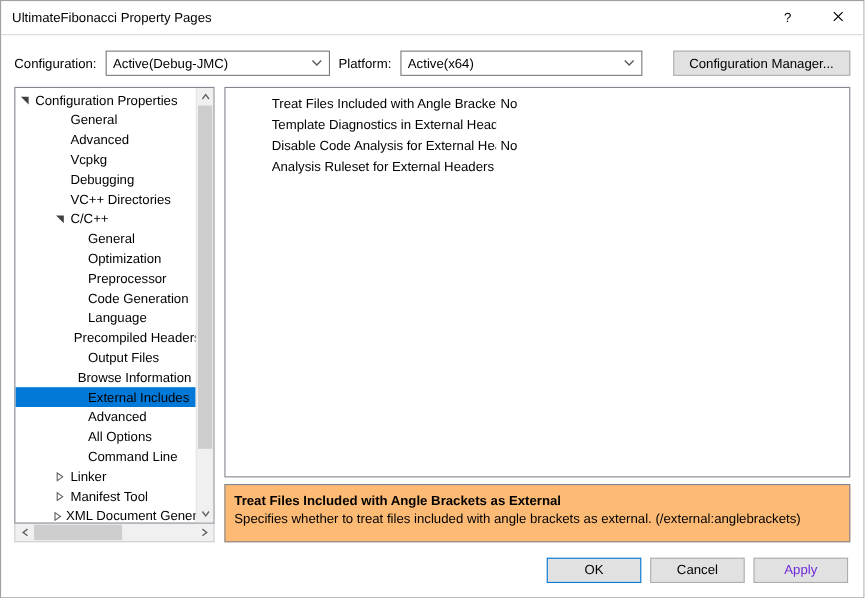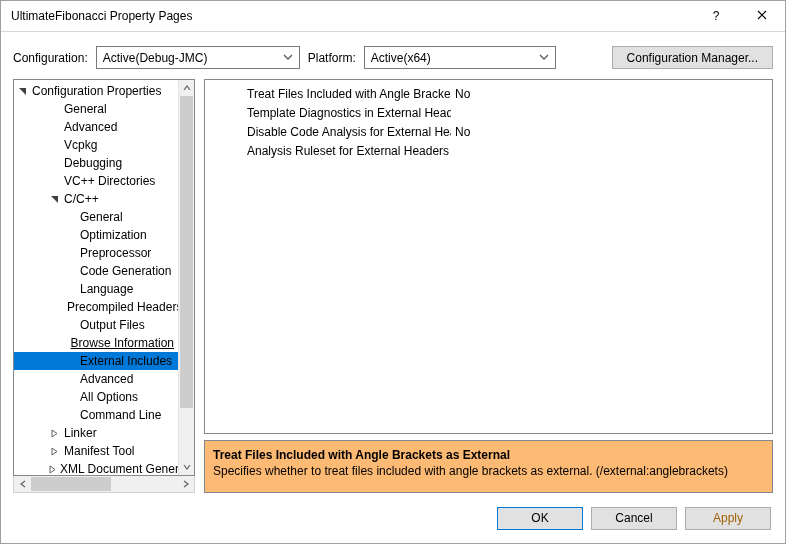--- a/index.html
+++ b/index.html
@@ -7,21 +7,21 @@
   .window { width:786px; height:544px; border:1px solid #a0a0a0; display:flex; flex-direction:column; background:#fff; }
   .titlebar { height:31px; display:flex; align-items:center; padding-left:10px; border-bottom:1px solid #d8d8d8; }
   .titlebar .title { flex:1; color:#000; }
   .titlebar .tbtn { width:46px; height:30px; display:flex; align-items:center; justify-content:center; color:#000; }
   .toprow { display:flex; align-items:center; gap:8px; padding:14px 12px 10px 12px; }
   .label { color:#000; }
   .combo { position:relative; height:23px; border:1px solid #7a7a7a; background:#fff; display:flex; align-items:center; padding:0 22px 0 6px; }
   .combo .arrow { position:absolute; right:4px; top:3px; }
   .arrow svg { display:block; }
   .cfg-combo { width:204px; }
-  .plat-combo{ width:192px; }
+  .plat-combo{ width:220px; }
   .btn { height:23px; border:1px solid #adadad; background:#e1e1e1; padding:0 14px; display:flex; align-items:center; justify-content:center; }
   .midarea { flex:1; display:flex; gap:9px; padding:0 12px 0 12px; min-height:0;}
   .treewrap { width:182px; display:flex; flex-direction:column; }
   .treepane { flex:1; border:1px solid #828790; position:relative; overflow:hidden; background:#fff;}
   .tree { position:absolute; left:0; top:0; right:16px; bottom:0; overflow:hidden; padding:2px 0;}
   .tree-row { height:18px; display:flex; align-items:center; white-space:nowrap; padding-right:4px;}
   .tree-row.selected { background:#0078d7; color:#000000; }
   .tw { display:inline-flex; width:13px; height:13px; align-items:center; justify-content:center; margin-right:3px;}
   .vscroll { position:absolute; right:0; top:0; bottom:0; width:16px; background:#f0f0f0; border-left:1px solid #e6e6e6; display:flex; flex-direction:column;}
   .vscroll .sbtn { height:16px; display:flex; align-items:center; justify-content:center; }
@@ -35,21 +35,21 @@
   .gridpane { flex:1; border:1px solid #828790; background:#fff; overflow:hidden; position:relative;}
   .gridinner { padding:4px 6px 4px 42px; }
   .grid-row { height:19px; display:flex; align-items:center; white-space:nowrap; overflow:hidden;}
   .gname { width:204px; overflow:hidden; text-overflow:clip; white-space:nowrap;}
   .gval  { flex:1; padding-left:4px; overflow:hidden;}
   .helppane { height:53px; border:1px solid #828790; background:#fdba74; padding:6px 8px 4px 8px; line-height:16px;}
   .helppane .htitle { font-weight:600; }
   .footer { height:50px; display:flex; align-items:center; justify-content:flex-end; gap:8px; padding:0 14px;}
   .footer .btn { width:86px; justify-content:center; }
   .footer .btn.primary { border-color:#0078d7; }
-  .footer .btn.disabled { color:#a16207; }
+  .footer .btn.disabled { color:#6d28d9; }
 </style>
 </head>
 <body>
 
 <div class="window">
 
   <div class="titlebar">
     <div class="title">UltimateFibonacci Property Pages</div>
     <div class="tbtn">
       <span>?</span>
@@ -150,21 +150,21 @@
               <span>Language</span>
             </div>
             <div class="tree-row" style="padding-left: 50px;">
               <span class="tw"></span>
               <span>Precompiled Headers</span>
             </div>
             <div class="tree-row" style="padding-left: 50px;">
               <span class="tw"></span>
               <span>Output Files</span>
             </div>
-            <div class="tree-row" style="padding-left: 50px; text-decoration: underline;">
+            <div class="tree-row" style="padding-left: 50px;">
               <span class="tw"></span>
               <span>Browse Information</span>
             </div>
             <div class="tree-row selected" style="padding-left: 50px;">
               <span class="tw"></span>
               <span>External Includes</span>
             </div>
             <div class="tree-row" style="padding-left: 50px;">
               <span class="tw"></span>
               <span>Advanced</span>

